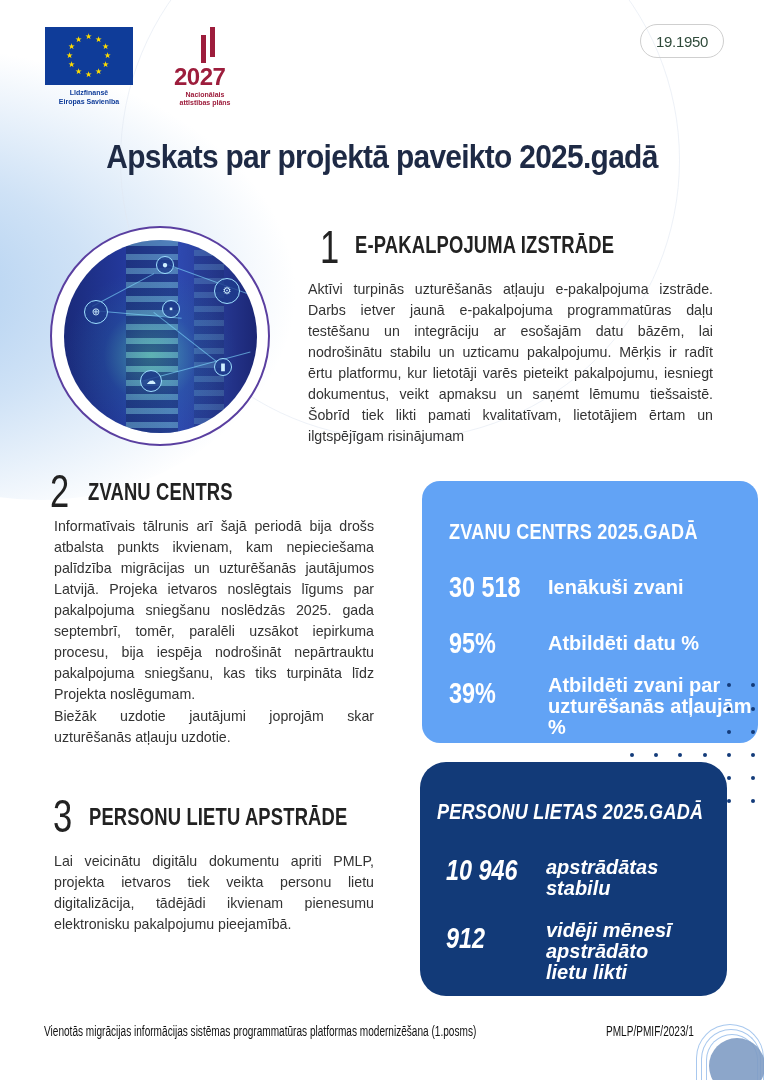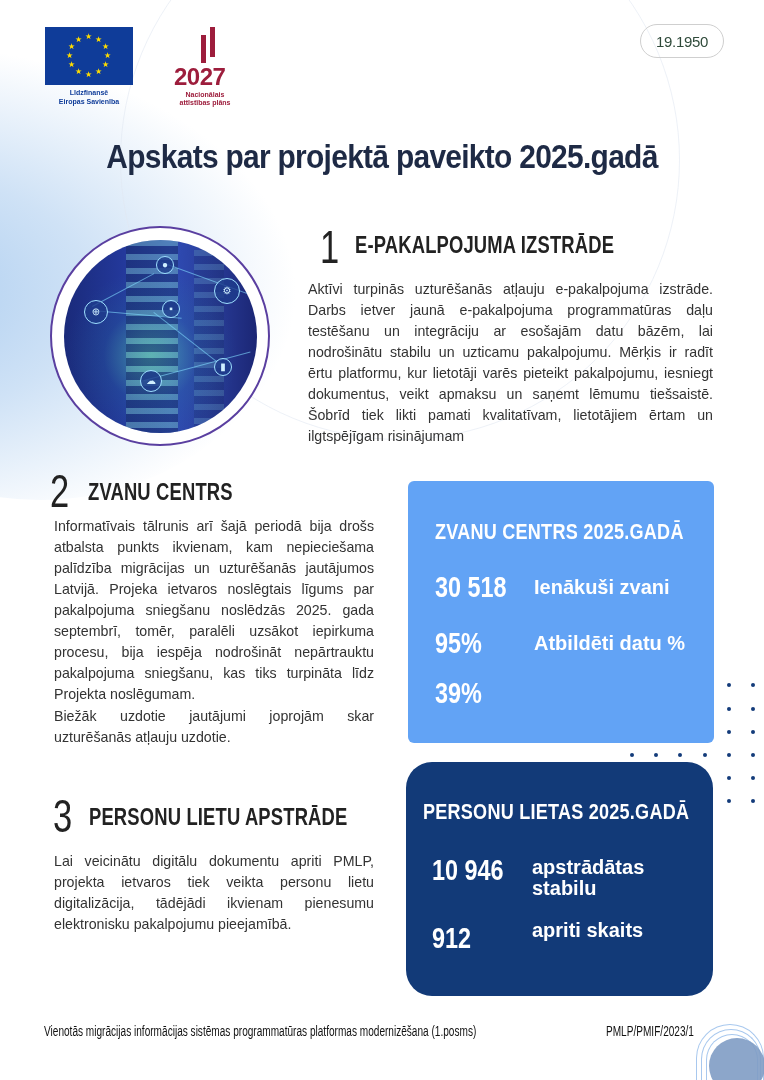--- a/index.html
+++ b/index.html
@@ -71,26 +71,26 @@
     position: absolute; font-size: 23px; font-weight: bold; color: #222; letter-spacing: 0.2px;
     transform: scaleX(0.8); transform-origin: left top; white-space: nowrap;
   }
   .body-text {
     position: absolute; font-size: 14.2px; line-height: 21px; color: #333; text-align: justify;
     text-align-last: left;
   }
 
   
   .card-light {
-    position: absolute; left: 408px; top: 481px; width: 306px; height: 262px;
-    background: #62a3f5; border-radius: 6px; color: #fff;
+    position: absolute; left: 422px; top: 481px; width: 336px; height: 262px;
+    background: #62a3f5; border-radius: 18px; color: #fff;
   }
   .card-dark {
-    position: absolute; left: 406px; top: 762px; width: 307px; height: 234px;
-    background: #123a78; border-radius: 26px; color: #fff;
+    position: absolute; left: 420px; top: 762px; width: 307px; height: 234px;
+    background: #123a78; border-radius: 26px; color: #fff; font-style: italic;
   }
   .card-title {
     position: absolute; font-size: 22px; font-weight: bold; white-space: nowrap;
     transform: scaleX(0.82); transform-origin: left top; letter-spacing: 0.3px;
   }
   .stat-num {
     position: absolute; font-size: 30px; font-weight: bold; white-space: nowrap;
     transform: scaleX(0.78); transform-origin: left top;
   }
   .stat-label { position: absolute; font-size: 20px; line-height: 21px; font-weight: bold; }
@@ -189,29 +189,34 @@
 <div class="sec-title" style="left:89px;top:804px">PERSONU LIETU APSTRĀDE</div>
 <p class="body-text" style="left:54px;top:851px;width:320px">Lai veicinātu digitālu dokumentu apriti PMLP, projekta ietvaros tiek veikta personu lietu digitalizācija, tādējādi ikvienam pienesumu elektronisku pakalpojumu pieejamībā.</p>
 
 <div class="card-light">
   <div class="card-title" style="left:27px;top:38px">ZVANU CENTRS 2025.GADĀ</div>
   <div class="stat-num" style="left:27px;top:89px">30 518</div>
   <div class="stat-label" style="left:126px;top:96px">Ienākuši zvani</div>
   <div class="stat-num" style="left:27px;top:145px">95%</div>
   <div class="stat-label" style="left:126px;top:152px">Atbildēti datu %</div>
   <div class="stat-num" style="left:27px;top:195px">39%</div>
+  <div class="stat-label" style="left:126px;top:194px">
+    <div>Atbildēti zvani par</div>
+    <div>uzturēšanās atļaujām %</div>
+  </div>
 </div>
 
 <div class="card-dark">
   <div class="card-title" style="left:17px;top:37px">PERSONU LIETAS 2025.GADĀ</div>
   <div class="stat-num" style="left:26px;top:91px">10 946</div>
   <div class="stat-label" style="left:126px;top:95px">apstrādātas stabilu</div>
   <div class="stat-num" style="left:26px;top:159px">912</div>
   <div class="stat-label" style="left:126px;top:158px">
-    <div>apriti skaits</div>
+    <div>vidēji mēnesī apstrādāto</div>
+    <div>lietu likti</div>
   </div>
 </div>
 
 <div class="dots">
   <span class="dot" style="left:727px;top:683px"></span>
     <span class="dot" style="left:751px;top:683px"></span>
   <span class="dot" style="left:727px;top:707px"></span>
     <span class="dot" style="left:751px;top:707px"></span>
   <span class="dot" style="left:727px;top:730px"></span>
     <span class="dot" style="left:751px;top:730px"></span>

